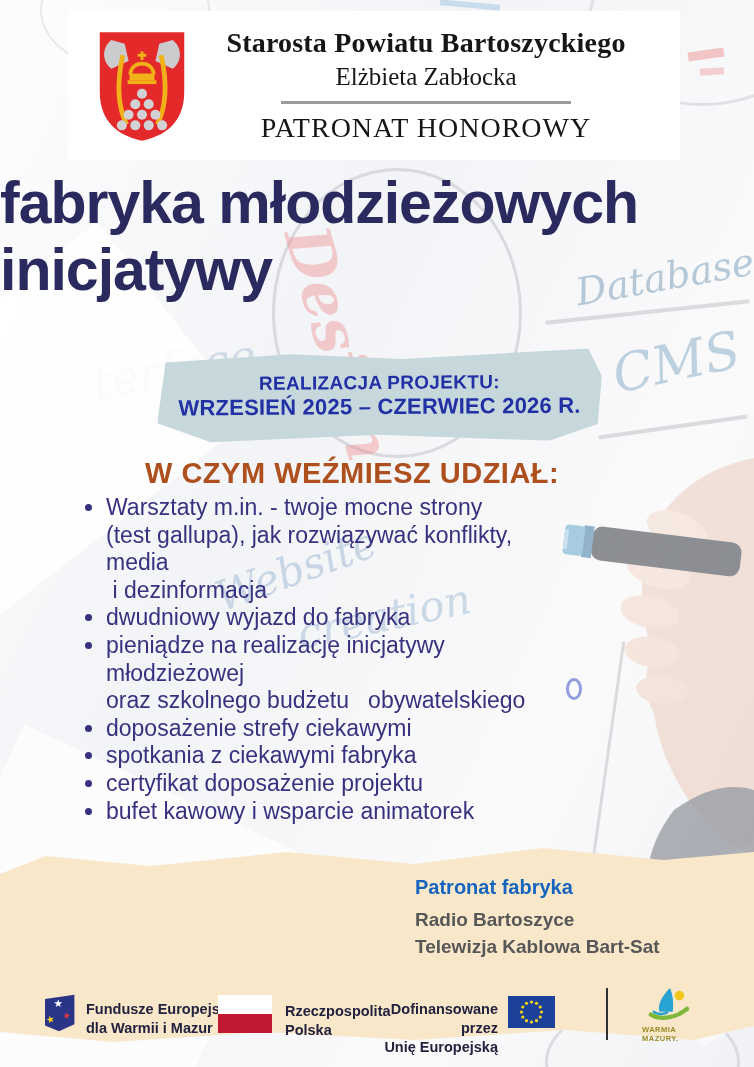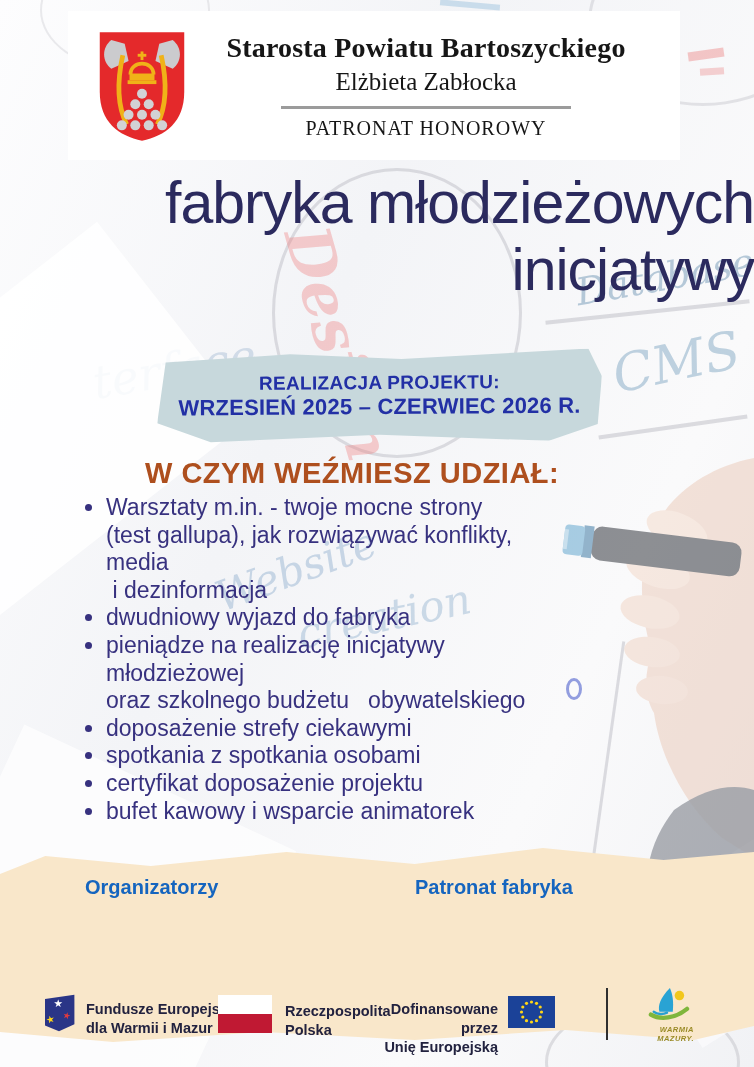--- a/index.html
+++ b/index.html
@@ -21,24 +21,24 @@
   .pre { white-space:pre-line; }
   .header-card {
     left:68px; top:11px; width:612px; height:149px; background:#ffffff;
     display:flex; align-items:center;
   }
   .coat { margin-left:26px; flex:0 0 auto; }
   .header-text { flex:1; text-align:center; font-family:"Liberation Serif", serif; color:#161616; padding-right:18px; }
   .patron-title { font-size:28px; font-weight:bold; letter-spacing:.2px; }
   .patron-name  { font-size:25px; margin-top:4px; }
   .patron-divider { width:290px; height:3px; background:#9b9b9b; margin:10px auto 8px auto; }
-  .patron-label { font-size:20px; letter-spacing:1px; }
+  .patron-label { font-size:28px; letter-spacing:1px; }
   .poster-title {
-    left:0; top:170px; width:754px; text-align:right;
-    font-size:59px; line-height:1.14; font-weight:normal; color:#2b2a5e; letter-spacing:-1px;
+    left:0; top:170px; width:754px; text-align:left;
+    font-size:59px; line-height:1.14; font-weight:bold; color:#2b2a5e; letter-spacing:-1px;
   }
   .project-box {
     left:157px; top:350px; width:445px; height:92px; background:#c7d8dc;
     clip-path:polygon(2% 12%, 30% 4%, 55% 10%, 97% 0%, 100% 30%, 99% 82%, 88% 100%, 50% 92%, 12% 99%, 0% 78%);
     display:flex; flex-direction:column; justify-content:center; text-align:center;
     color:#2230a5; transform:rotate(-.4deg);
   }
   .project-line1 { font-size:19px; font-weight:800; letter-spacing:.3px; }
   .project-line2 { font-size:22px; font-weight:800; letter-spacing:.2px; }
   .section-heading {
@@ -57,22 +57,22 @@
   .credits-heading { font-size:20px; font-weight:800; color:#1565bf; }
   .credits-names { margin-top:8px; font-size:19px; font-weight:bold; color:#575757; line-height:1.42; }
   .col-org   { left:85px;  top:876px; }
   .col-media { left:415px; top:876px; }
   .footer-label { font-size:14.5px; font-weight:bold; color:#22223f; line-height:1.3; }
   .flag-pl { left:218px; top:995px; width:54px; height:38px; box-shadow:0 0 0 1px #d9d9d9 inset; }
   .flag-pl .top { height:50%; background:#ffffff; }
   .flag-pl .bottom { height:50%; background:#c01933; }
   .footer-divider { left:606px; top:988px; width:2px; height:52px; background:#2f2f2f; }
   .warmia-label {
-    left:642px; top:1025px; width:52px; text-align:right;
-    font-size:7.5px; font-weight:bold; font-style:italic; color:#998a25;
+    left:642px; top:1025px; width:52px; text-align:left;
+    font-size:7.5px; font-weight:bold; color:#998a25;
     letter-spacing:.5px; line-height:1.25;
   }
 </style>
 </head>
 <body>
 
 <div id="poster">
 
   <div class="bg circle" style="left:272px; top:168px; width:250px; height:290px; border:3px solid rgba(190,190,198,.5);"></div>
   <div class="bg circle" style="left:588px; top:-64px; width:230px; height:170px; border:3px solid rgba(198,198,205,.45);"></div>
@@ -161,33 +161,34 @@
     <ul>
       <li>Warsztaty m.in. - twoje mocne strony
 (test gallupa), jak rozwiązywać konflikty,
 media
  i dezinformacja</li>
       <li>dwudniowy wyjazd do fabryka</li>
       <li>pieniądze na realizację inicjatywy
 młodzieżowej
 oraz szkolnego budżetu   obywatelskiego</li>
       <li>doposażenie strefy ciekawymi</li>
-      <li>spotkania z spotkania osobami</li>
+      <li>spotkania z ciekawymi fabryka</li>
       <li>certyfikat doposażenie projektu</li>
       <li>bufet kawowy i wsparcie animatorek</li>
     </ul>
   </div>
 
   <div class="fg credits-band" style="z-index:2;"></div>
 
   <div class="fg col-org">
-    <div class="credits-heading">Organizatorzy</div>
   </div>
   <div class="fg col-media">
     <div class="credits-heading">Patronat fabryka</div>
+    <div class="credits-names pre">Radio Bartoszyce
+Telewizja Kablowa Bart-Sat</div>
   </div>
 
   <svg class="fg" style="left:38px; top:986px;" width="42" height="54" viewBox="0 0 60 56">
     <polygon points="10,8 52,2 52,44 30,54 10,46" fill="#2a3587"></polygon>
     <text x="29" y="20" font-size="15" fill="#ffffff" text-anchor="middle" font-family="DejaVu Sans, sans-serif">★</text>
     <text x="18" y="42" font-size="14" fill="#ffd617" text-anchor="middle" font-family="DejaVu Sans, sans-serif" transform="rotate(-15 18 38)">★</text>
     <text x="41" y="36" font-size="13" fill="#e03a3e" text-anchor="middle" font-family="DejaVu Sans, sans-serif" transform="rotate(15 41 32)">★</text>
   </svg>
   <div class="fg footer-label pre" style="left:86px; top:1000px;">Fundusze Europejskie
 dla Warmii i Mazur</div>

